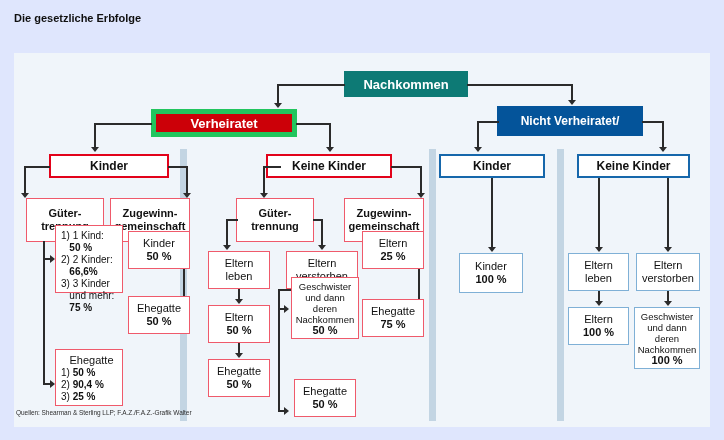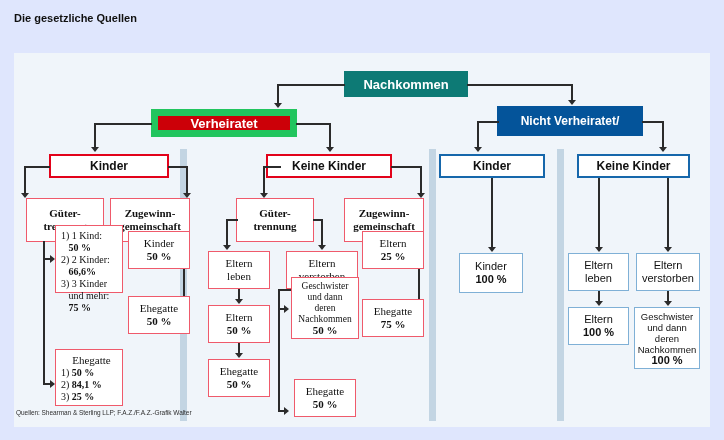--- a/index.html
+++ b/index.html
@@ -33,27 +33,27 @@
   .node{
     position:absolute;box-sizing:border-box;
     display:flex;align-items:center;justify-content:center;
     text-align:center;background:#ffffff;
   }
   .node span{display:block;width:100%;}
 
   
   .banner{color:#fff;font-weight:bold;}
   .teal{background:#0d7a75;border:1px solid #0d7a75;font-size:13px;}
-  .red{background:#cc0008;border:7px solid #22c55e;font-size:13px;}
+  .red{background:#cc0008;border:5px solid #22c55e;font-size:13px;}
   .blue{background:#04549a;border:1px solid #04549a;font-size:12px;line-height:13px;}
 
   
   .o-red{border:2px solid #e2021a;color:#111;font-weight:bold;font-size:12px;}
   .o-blue{border:2px solid #1667ab;color:#111;font-weight:bold;font-size:12px;}
-  .o-red-thin{border:1.5px solid #ef5a6b;color:#111;font-size:11px;line-height:13px;font-family:Liberation Serif, serif;}
+  .o-red-thin{border:1.5px solid #ef5a6b;color:#111;font-size:11px;line-height:13px;}
   .o-blue-thin{border:1.5px solid #7fb0d6;color:#111;font-size:11px;line-height:13px;}
   .o-red-thin b,.o-blue-thin b{font-weight:bold;}
 
   .lst{
     text-align:left;font-size:10px;line-height:12px;padding:4px 0 4px 5px;
     align-items:flex-start;
   }
   .lst b{font-weight:bold;}
   .lst .ctr{text-align:center;font-size:11px;padding-bottom:1px;}
 
@@ -72,21 +72,21 @@
     font-size:6.5px;line-height:8px;color:#2e2e2e;
     font-family:"Liberation Sans", sans-serif;letter-spacing:-0.05px;
   }
 </style>
 </head>
 <body>
 
 <div id="infographic">
 
   <div class="hdr">
-    <h2>Die gesetzliche Quellen</h2>
+    <h2>Die gesetzliche Erbfolge</h2>
   </div>
 
   <div id="panel">
 
     <div class="sep" style="left:166px;top:96px;height:272px;"></div>
     <div class="sep" style="left:415px;top:96px;height:272px;"></div>
     <div class="sep" style="left:543px;top:96px;height:272px;"></div>
 
     <div class="node banner teal" style="left:330px;top:18px;width:124px;height:26px;">
       <span>Nachkommen</span>
@@ -181,21 +181,21 @@
       <span style="font-weight:bold;">50 %</span>
     </div>
     <div class="node o-red-thin" style="left:114px;top:243px;width:62px;height:38px;flex-direction:column;">
       <span>Ehegatte</span>
       <span style="font-weight:bold;">50 %</span>
     </div>
 
     <div class="node o-red-thin lst" style="left:41px;top:296px;width:68px;height:57px;">
       <span>
           <span class="ctr" style="display:block;text-align:center;font-size:11px;">Ehegatte</span>
-          <span>1) <b>50 %</b><br>2) <b>84,1 %</b><br>3) <b>25 %</b></span>
+          <span>1) <b>50 %</b><br>2) <b>90,4 %</b><br>3) <b>25 %</b></span>
         </span>
     </div>
 
     <div class="node o-red-thin" style="left:222px;top:145px;width:78px;height:44px;flex-direction:column;font-weight:bold;font-size:11px;">
       <span>Güter-</span>
       <span>trennung</span>
     </div>
     <div class="node o-red-thin" style="left:330px;top:145px;width:80px;height:44px;flex-direction:column;font-weight:bold;font-size:11px;">
       <span>Zugewinn-</span>
       <span>gemeinschaft</span>

